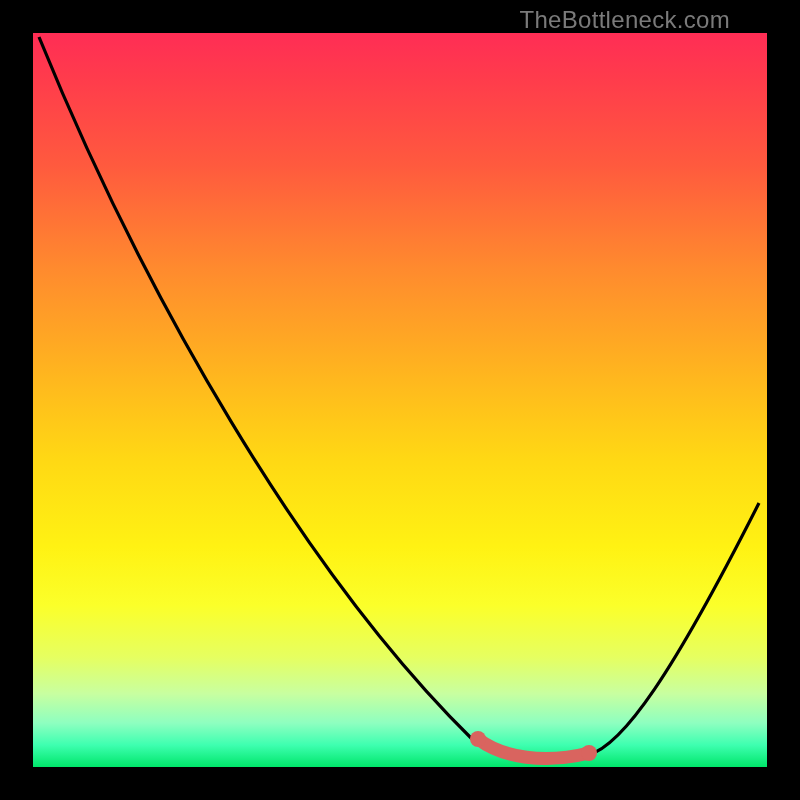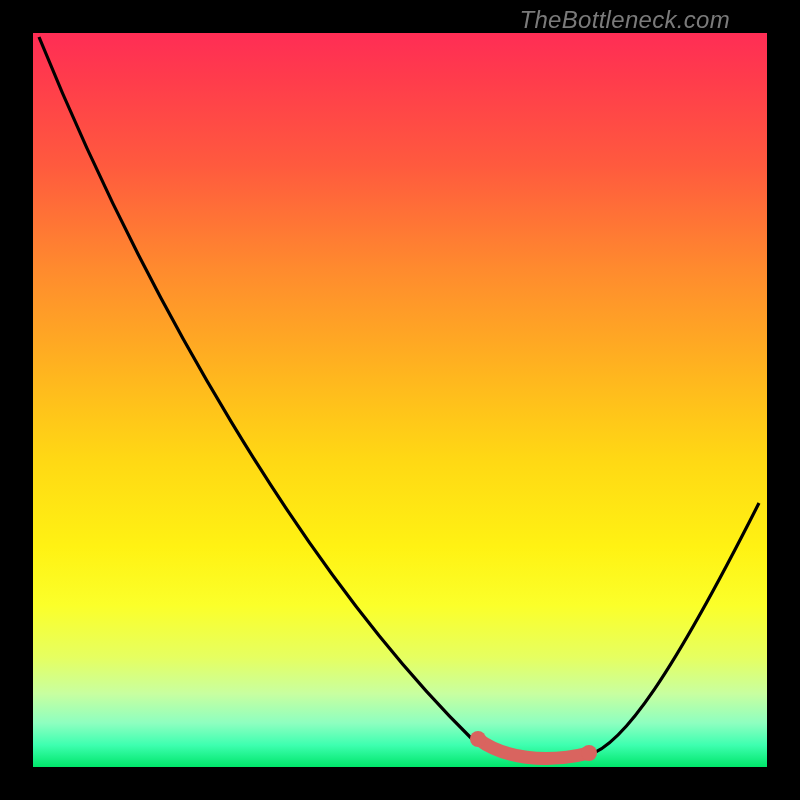--- a/index.html
+++ b/index.html
@@ -1,17 +1,17 @@
 <!DOCTYPE html>
 <html><head>
 <meta charset="utf-8">
 <style>
   * { margin: 0; padding: 0; box-sizing: border-box; }
   html, body { width: 800px; height: 800px; background: #000; overflow: hidden; }
-  .wrap { position: relative; width: 740px; height: 800px; background: #000; font-style: italic; }
+  .wrap { position: relative; width: 740px; height: 800px; background: #000; }
   .watermark {
     position: absolute;
     top: 6px;
     right: 10px;
     color: #7a7a7a;
     font-family: Arial, Helvetica, sans-serif;
     font-size: 24px;
     letter-spacing: 0.3px;
     user-select: none;
   }

